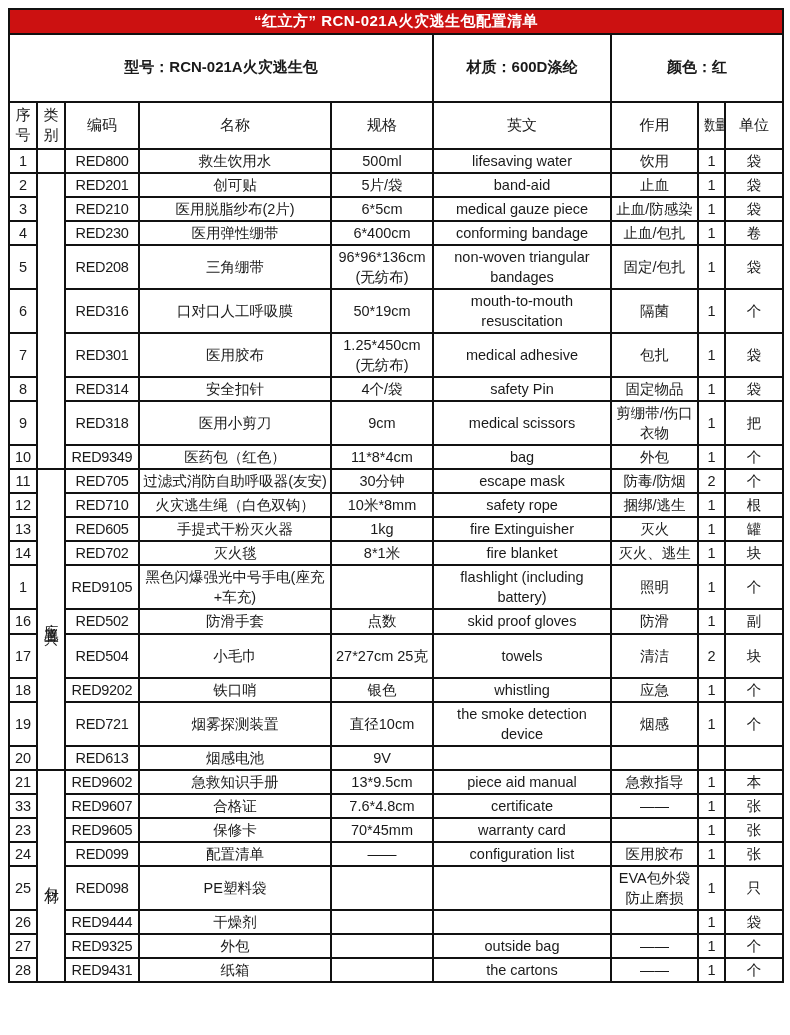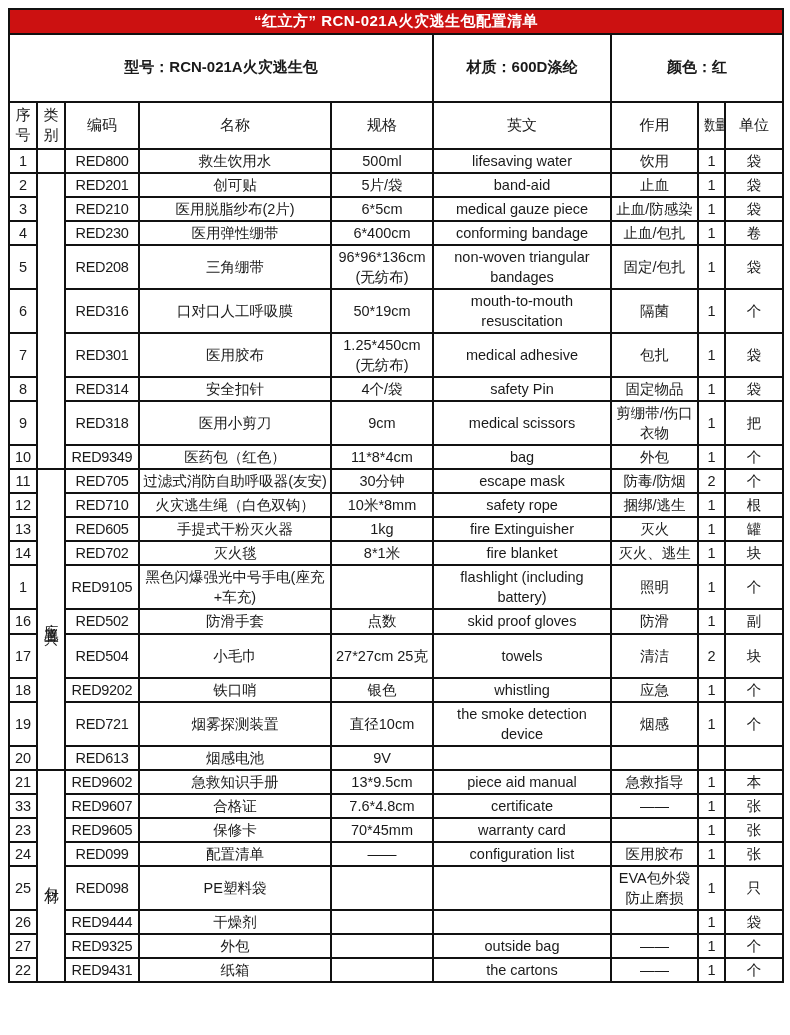--- a/index.html
+++ b/index.html
@@ -384,21 +384,21 @@
           <td>27</td>
           <td class="code-cell">RED9325</td>
           <td>外包</td>
           <td></td>
           <td class="eng-cell">outside bag</td>
           <td>——</td>
           <td>1</td>
           <td>个</td>
         </tr>
         <tr>
-          <td>22</td>
+          <td>28</td>
           <td class="code-cell">RED9431</td>
           <td>纸箱</td>
           <td></td>
           <td class="eng-cell">the cartons</td>
           <td>——</td>
           <td>1</td>
           <td>个</td>
         </tr>
       </tbody>
   </table>

